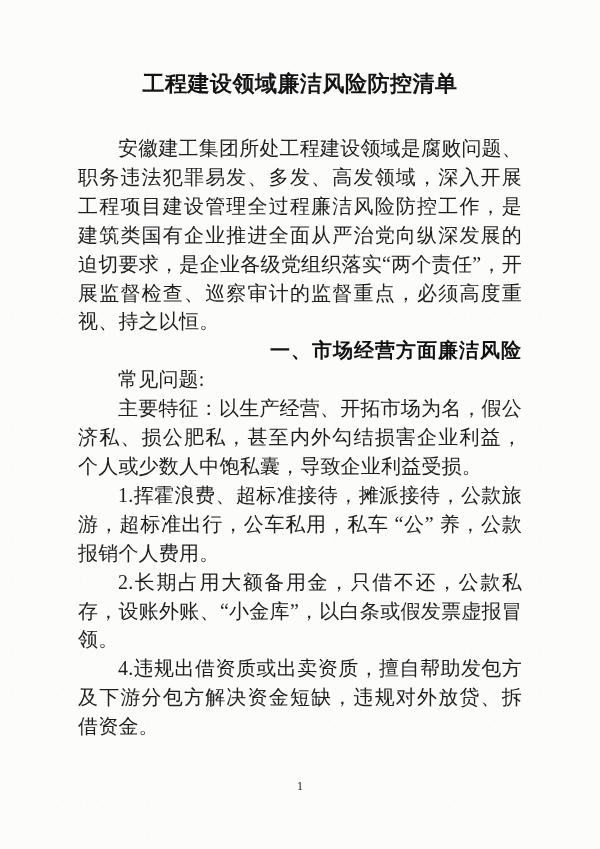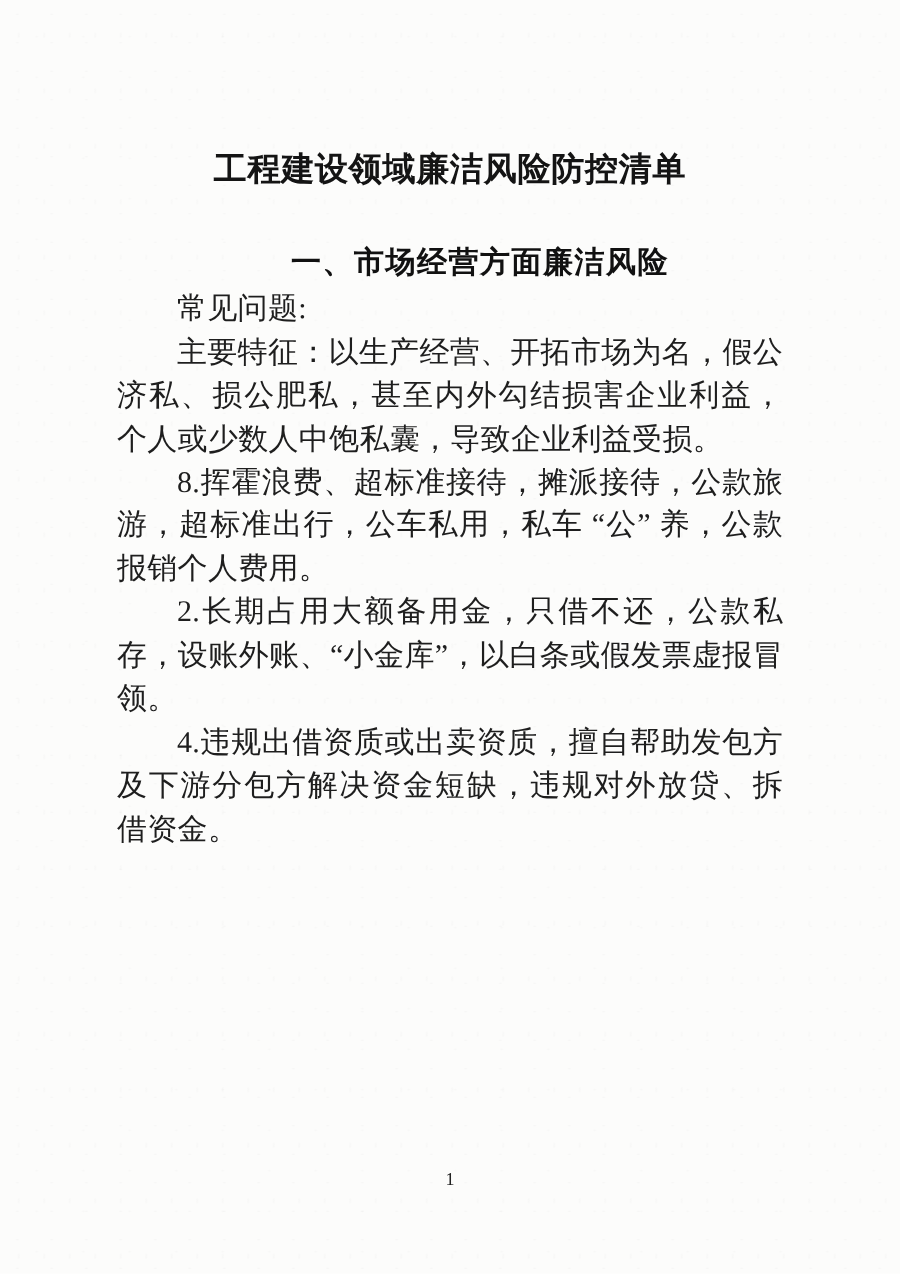--- a/index.html
+++ b/index.html
@@ -20,21 +20,21 @@
     color: #1b1b1b;
     
     background:
       radial-gradient(rgba(110,110,110,0.05) 0.6px, transparent 0.8px) 0 0 / 23px 19px,
       radial-gradient(rgba(110,110,110,0.04) 0.6px, transparent 0.8px) 9px 11px / 31px 27px,
       radial-gradient(rgba(140,140,140,0.03) 0.7px, transparent 0.9px) 4px 5px / 17px 37px,
       #fcfcfb;
   }
   .doc-title {
     margin: 0;
-    padding-top: 97px;
+    padding-top: 68px;
     font-size: 22px;
     line-height: 31px;
     font-weight: bold;
     text-align: center;
     letter-spacing: 0.5px;
     color: #141414;
     font-family: Liberation Sans, sans-serif;
   }
   .body-text {
     margin: 35px 0 0 0;
@@ -43,25 +43,25 @@
   .para {
     margin: 0;
     font-size: 20px;
     line-height: 28.9px;
     text-align: justify;
     text-indent: 2em;
     letter-spacing: 0.2px;
     color: #1e1e1e;
   }
   .para.heading {
-    font-family: Liberation Mono, monospace;
+    font-family: Liberation Serif, serif;
     font-weight: bold;
     color: #111111;
     letter-spacing: 1px;
-    text-align: center;
+    text-align: right;
   }
   .page-footer {
     position: absolute;
     left: 0;
     right: 0;
     top: 779px;
     text-align: center;
     font-size: 12px;
     line-height: 14px;
     color: #222222;
@@ -69,24 +69,25 @@
   }
 </style>
 </head>
 <body>
 
 <div class="page">
 
   <h1 class="doc-title">工程建设领域廉洁风险防控清单</h1>
 
   <div class="body-text">
+    <p class="para">安徽建工集团所处工程建设领域是腐败问题、职务违法犯罪易发、多发、高发领域，深入开展工程项目建设管理全过程廉洁风险防控工作，是建筑类国有企业推进全面从严治党向纵深发展的迫切要求，是企业各级党组织落实“两个责任”，开展监督检查、巡察审计的监督重点，必须高度重视、持之以恒。</p>
     <p class="para heading">一、市场经营方面廉洁风险</p>
     <p class="para">常见问题:</p>
     <p class="para">主要特征：以生产经营、开拓市场为名，假公济私、损公肥私，甚至内外勾结损害企业利益，个人或少数人中饱私囊，导致企业利益受损。</p>
-    <p class="para">8.挥霍浪费、超标准接待，摊派接待，公款旅游，超标准出行，公车私用，私车 “公” 养，公款报销个人费用。</p>
+    <p class="para">1.挥霍浪费、超标准接待，摊派接待，公款旅游，超标准出行，公车私用，私车 “公” 养，公款报销个人费用。</p>
     <p class="para">2.长期占用大额备用金，只借不还，公款私存，设账外账、“小金库”，以白条或假发票虚报冒领。</p>
     <p class="para">4.违规出借资质或出卖资质，擅自帮助发包方及下游分包方解决资金短缺，违规对外放贷、拆借资金。</p>
 
   </div>
 
   <div class="page-footer">1</div>
 
 </div>
 
 </body></html>

